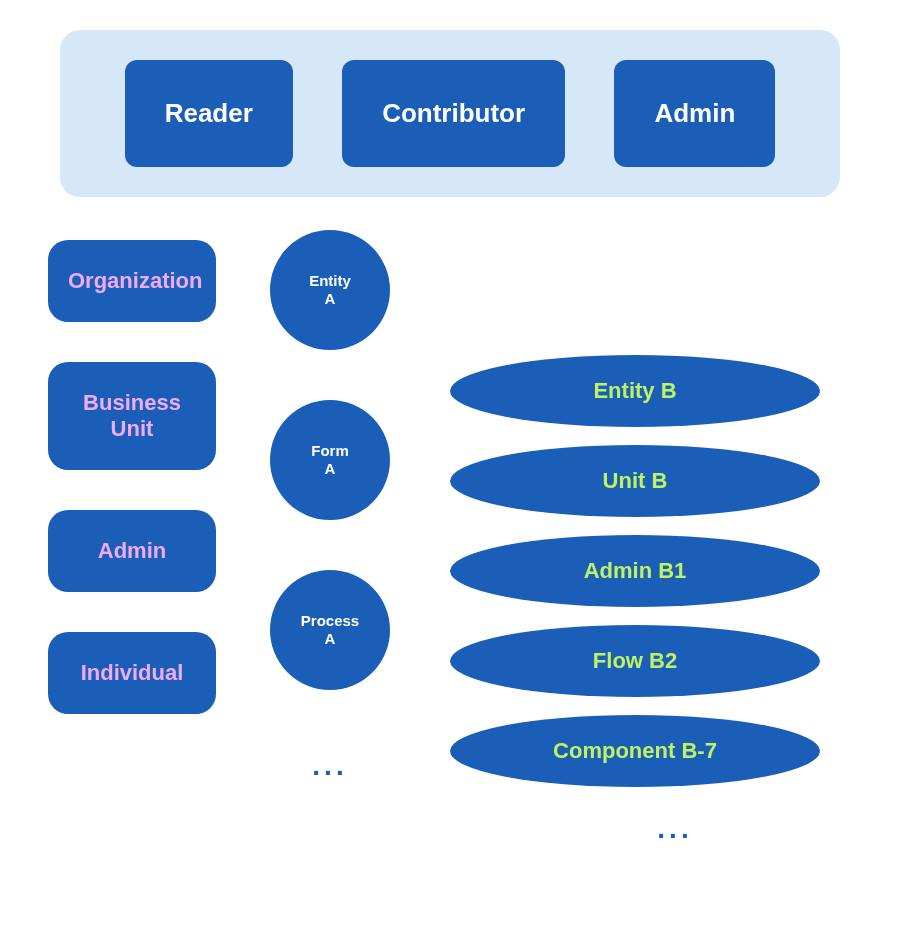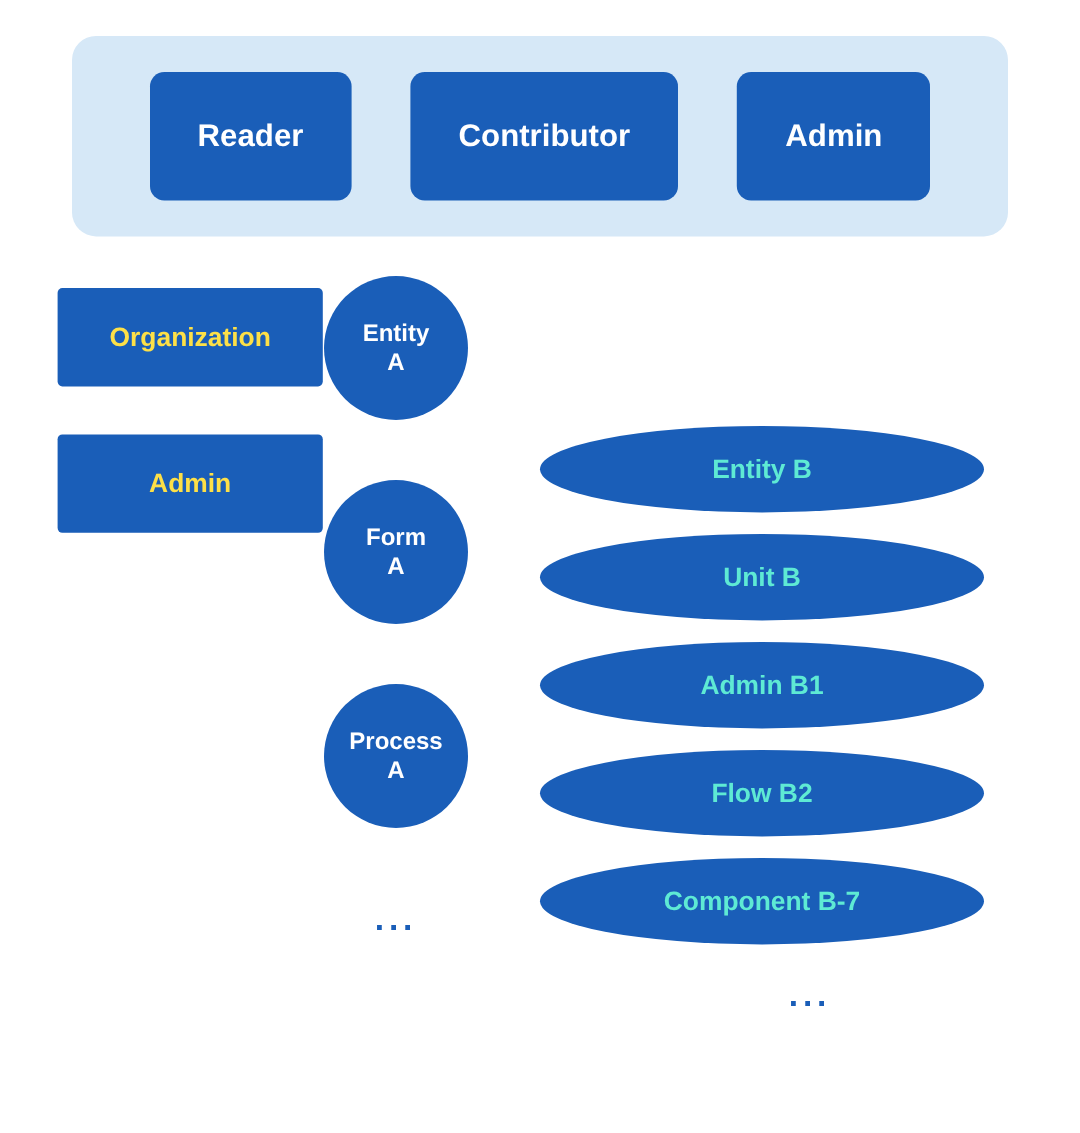--- a/index.html
+++ b/index.html
@@ -44,28 +44,28 @@
       position: absolute;
       left: 48px;
       top: 240px;
       display: flex;
       flex-direction: column;
       gap: 40px;
     }
 
     .rect-btn {
       background: #1a5eb8;
-      color: #fde047;
+      color: #f0abfc;
       border: none;
-      border-radius: 4px;
+      border-radius: 20px;
       padding: 28px 20px;
       font-size: 22px;
       font-weight: bold;
       cursor: pointer;
-      width: 221px;
+      width: 168px;
       text-align: center;
     }
 
     
     .middle-col {
       position: absolute;
       left: 270px;
       top: 230px;
       display: flex;
       flex-direction: column;
@@ -73,21 +73,21 @@
       gap: 50px;
     }
 
     .circle-btn {
       background: #1a5eb8;
       color: white;
       border: none;
       border-radius: 50%;
       width: 120px;
       height: 120px;
-      font-size: 20px;
+      font-size: 15px;
       font-weight: bold;
       cursor: pointer;
       display: flex;
       align-items: center;
       justify-content: center;
       text-align: center;
       line-height: 1.2;
     }
 
     .dots-middle {
@@ -104,21 +104,21 @@
       position: absolute;
       left: 450px;
       top: 355px;
       display: flex;
       flex-direction: column;
       gap: 18px;
     }
 
     .ellipse-btn {
       background: #1a5eb8;
-      color: #5eead4;
+      color: #bef264;
       border: none;
       border-radius: 50%;
       width: 370px;
       height: 72px;
       font-size: 22px;
       font-weight: bold;
       cursor: pointer;
       display: flex;
       align-items: center;
       justify-content: center;
@@ -139,21 +139,23 @@
 <body>
 
 <div class="roles-container">
   <button class="role-btn">Reader</button>
   <button class="role-btn">Contributor</button>
   <button class="role-btn">Admin</button>
 </div>
 
 <div class="left-col">
   <button class="rect-btn">Organization</button>
+  <button class="rect-btn">Business Unit</button>
   <button class="rect-btn">Admin</button>
+  <button class="rect-btn">Individual</button>
 </div>
 
 <div class="middle-col">
   <button class="circle-btn">Entity<br>A</button>
   <button class="circle-btn">Form<br>A</button>
   <button class="circle-btn">Process<br>A</button>
   <div class="dots-middle">...</div>
 </div>
 
 <div class="right-col">

